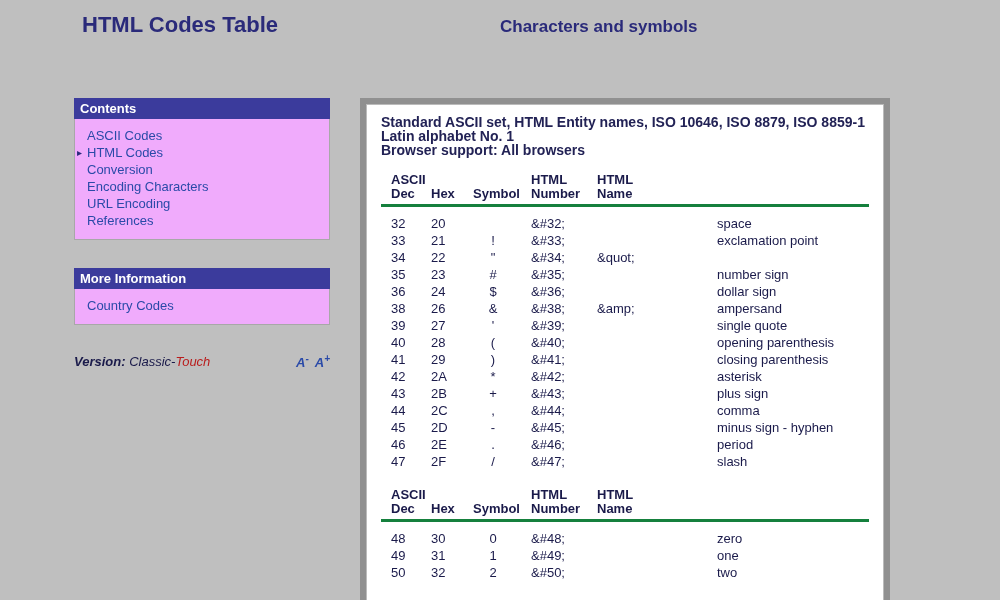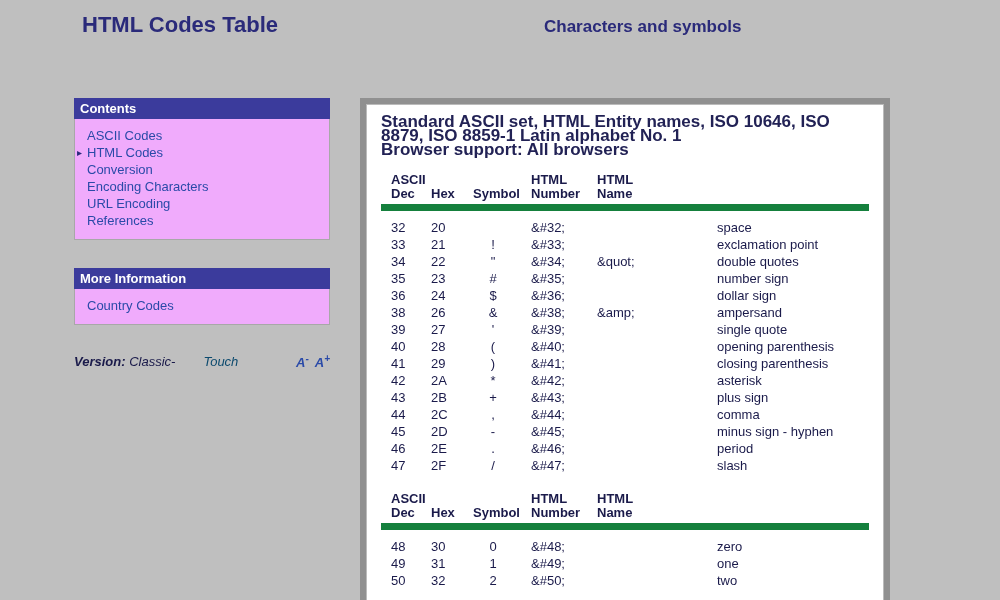--- a/index.html
+++ b/index.html
@@ -12,21 +12,20 @@
   .page {
     width: 1000px;
     height: 600px;
     overflow: hidden;
     position: relative;
   }
   .header {
     display: flex;
     align-items: baseline;
     padding: 12px 0 0 82px;
-    gap: 44px;
   }
   .title {
     font-size: 22px;
     font-weight: bold;
     color: #2a2a7a;
     width: 418px;
   }
   .subtitle {
     font-size: 17px;
     font-weight: bold;
@@ -73,21 +72,21 @@
   }
   .version-row {
     font-size: 13px;
     color: #1a1a4a;
     margin-top: 8px;
     display: flex;
     align-items: center;
     font-style: italic;
   }
   .version-row .vlabel { font-weight: bold; }
-  .version-row .vlink { color: #0c4a6e; cursor: pointer; margin-left: 28px; }
+  .version-row .vlink { color: #b91c1c; cursor: pointer; }
   .version-row .spacer { flex: 1; }
   .font-btn {
     color: #2a4aa8;
     font-weight: bold;
     cursor: pointer;
     margin-left: 6px;
   }
   .font-btn sup { font-size: 10px; }
 
   .main {
@@ -96,33 +95,33 @@
     background: #909090;
     padding: 6px;
   }
   .card {
     background: #fff;
     border: 1px solid #bbb;
     padding: 10px 14px 14px 14px;
   }
   .card-note {
     font-weight: bold;
-    font-size: 17px;
+    font-size: 14px;
     line-height: 14px;
     color: #222255;
     margin-bottom: 16px;
   }
   .tbl-wrap { margin-bottom: 18px; }
   .tbl-head {
     display: grid;
     grid-template-columns: 40px 42px 58px 66px 58px 1fr;
     font-weight: bold;
     font-size: 13px;
     color: #1a1a4a;
-    border-bottom: 7px solid #15803d;
+    border-bottom: 3px solid #15803d;
     padding-bottom: 3px;
     padding-left: 10px;
   }
   .tbl-head .multi {
     display: flex;
     flex-direction: column;
     line-height: 14px;
   }
   .tbl-rows {
     padding-top: 8px;
@@ -234,21 +233,20 @@
                 <span>&amp;#33;</span>
                 <span></span>
                 <span>exclamation point</span>
               </div>
               <div class="row">
                 <span>34</span>
                 <span>22</span>
                 <span class="sym">"</span>
                 <span>&amp;#34;</span>
                 <span>&amp;quot;</span>
-                <span>double quotes</span>
               </div>
               <div class="row">
                 <span>35</span>
                 <span>23</span>
                 <span class="sym">#</span>
                 <span>&amp;#35;</span>
                 <span></span>
                 <span>number sign</span>
               </div>
               <div class="row">

